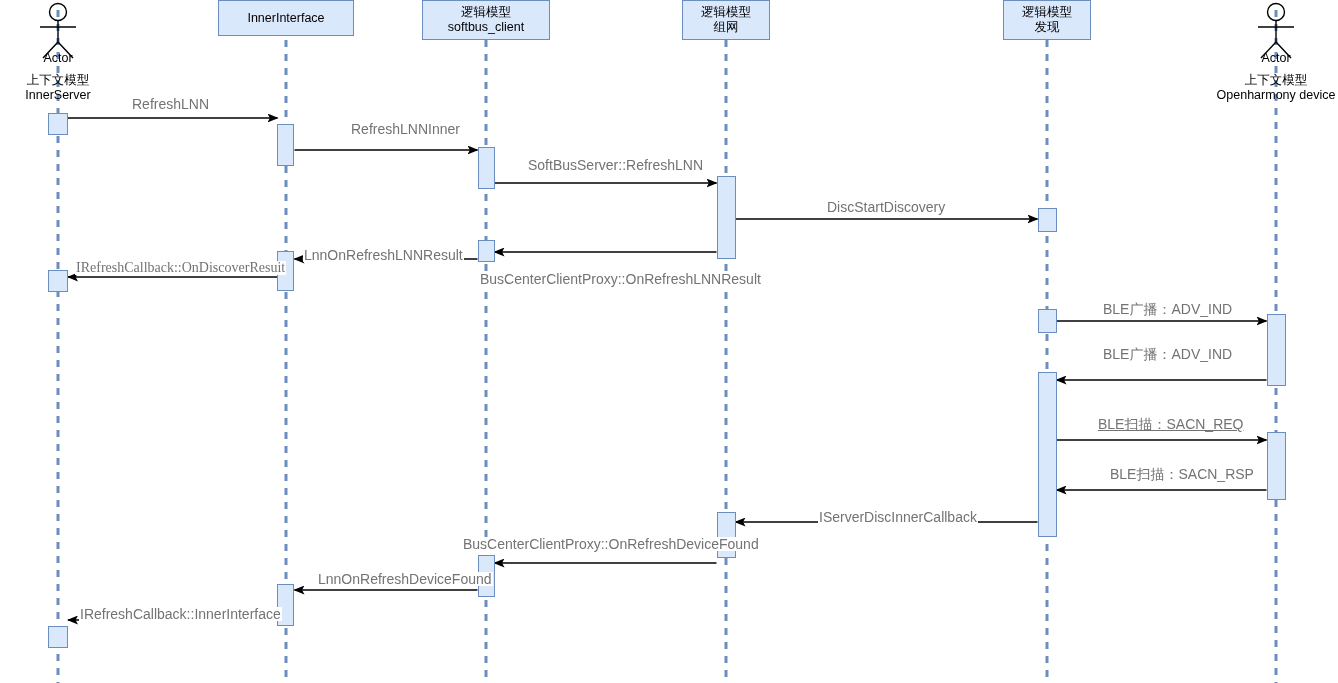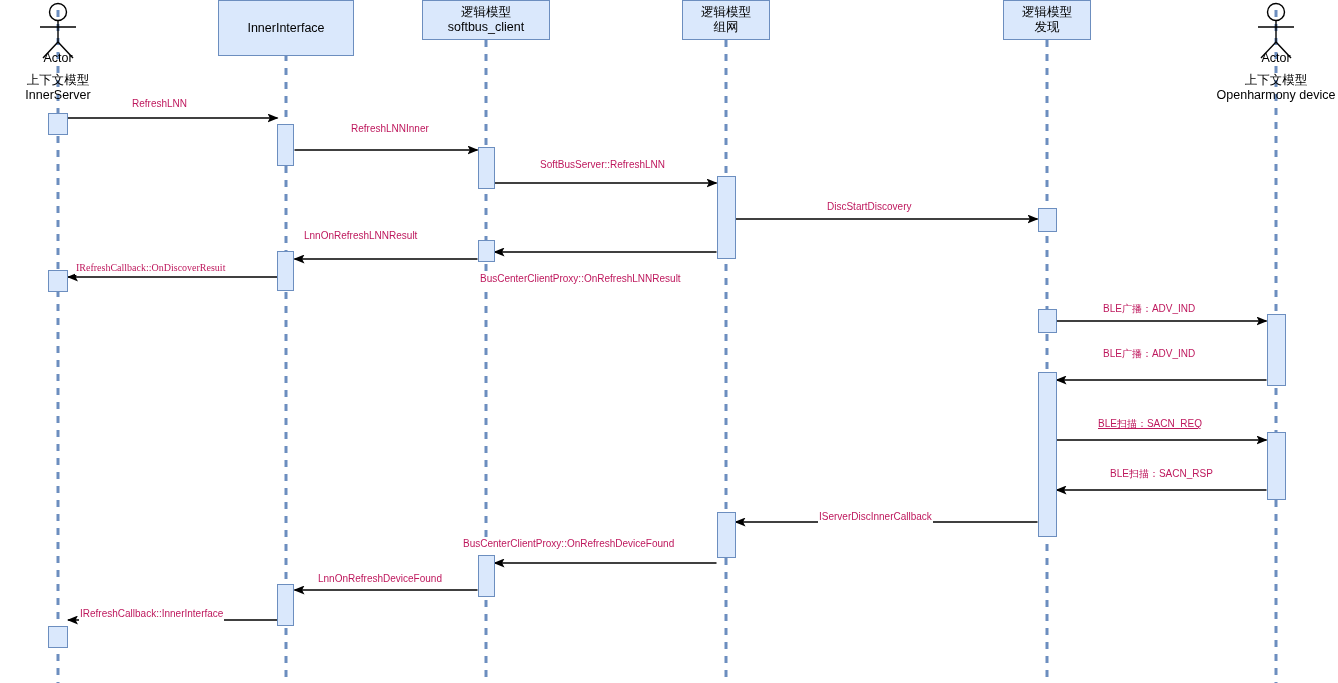--- a/index.html
+++ b/index.html
@@ -43,23 +43,23 @@
   .actor-label {
     position: absolute;
     text-align: center;
     font-size: 12.5px;
     line-height: 15px;
     color: #000000;
     white-space: pre;
   }
   .msg-label {
     position: absolute;
-    font-size: 10px;
+    font-size: 14px;
     line-height: 14px;
-    color: #be185d;
+    color: #737373;
     white-space: pre;
     background: #ffffff;
     padding: 0 1px;
   }
   .activation {
     position: absolute;
     box-sizing: border-box;
     background: #dae8fc;
     border: 1px solid #6c8ebf;
   }
@@ -116,21 +116,21 @@
         <line x1="1266.5" y1="490" x2="1056.5" y2="490" stroke="#000000" stroke-width="1.4" marker-end="url(#arrow-end)"></line>
         <line x1="1037.5" y1="522" x2="735.5" y2="522" stroke="#000000" stroke-width="1.4" marker-end="url(#arrow-end)"></line>
         <line x1="716.5" y1="563" x2="494.5" y2="563" stroke="#000000" stroke-width="1.4" marker-end="url(#arrow-end)"></line>
         <line x1="477.5" y1="590" x2="294.5" y2="590" stroke="#000000" stroke-width="1.4" marker-end="url(#arrow-end)"></line>
         <line x1="277.5" y1="620" x2="68" y2="620" stroke="#000000" stroke-width="1.4" marker-end="url(#arrow-end)"></line>
       </g>
   </svg>
 
   <div id="participants-layer">
       <div class="actor-label" style="left: -52px; top: 51px; width: 220px;"><div>Actor</div><div style="margin-top: 7px;">上下文模型</div><div>InnerServer</div></div>
-      <div class="participant-box" style="left: 217.6px; top: 0px; width: 136.8px; height: 56px; align-items: center;"><div>InnerInterface</div></div>
+      <div class="participant-box" style="left: 217.6px; top: 0px; width: 136.8px; height: 36px; align-items: center;"><div>InnerInterface</div></div>
       <div class="participant-box" style="left: 421.8px; top: 0px; width: 128.4px; height: 40px;"><div>逻辑模型</div><div>softbus_client</div></div>
       <div class="participant-box" style="left: 682px; top: 0px; width: 88px; height: 40px;"><div>逻辑模型</div><div>组网</div></div>
       <div class="participant-box" style="left: 1003px; top: 0px; width: 88px; height: 40px;"><div>逻辑模型</div><div>发现</div></div>
       <div class="actor-label" style="left: 1166px; top: 51px; width: 220px;"><div>Actor</div><div style="margin-top: 7px;">上下文模型</div><div>Openharmony device</div></div>
     </div>
   <div id="activations-layer">
       <div class="activation" style="left: 48px; top: 113px; width: 20px; height: 22px;"></div>
       <div class="activation" style="left: 48px; top: 270px; width: 20px; height: 22px;"></div>
       <div class="activation" style="left: 48px; top: 626px; width: 20px; height: 22px;"></div>
       <div class="activation" style="left: 277px; top: 124px; width: 17px; height: 42px;"></div>
@@ -143,24 +143,24 @@
       <div class="activation" style="left: 717px; top: 512px; width: 19px; height: 46px;"></div>
       <div class="activation" style="left: 1038px; top: 208px; width: 19px; height: 24px;"></div>
       <div class="activation" style="left: 1038px; top: 309px; width: 19px; height: 24px;"></div>
       <div class="activation" style="left: 1038px; top: 372px; width: 19px; height: 165px;"></div>
       <div class="activation" style="left: 1267px; top: 314px; width: 19px; height: 72px;"></div>
       <div class="activation" style="left: 1267px; top: 432px; width: 19px; height: 68px;"></div>
     </div>
   <div id="labels-layer">
       <div class="msg-label" style="left: 131px; top: 97px;">RefreshLNN</div>
       <div class="msg-label" style="left: 306px; top: 122px; margin-left: 44px;">RefreshLNNInner</div>
-      <div class="msg-label" style="left: 527px; top: 158px; margin-left: 12px;">SoftBusServer::RefreshLNN</div>
+      <div class="msg-label" style="left: 527px; top: 158px;">SoftBusServer::RefreshLNN</div>
       <div class="msg-label" style="left: 826px; top: 200px;">DiscStartDiscovery</div>
       <div class="msg-label" style="left: 479px; top: 224px; margin-top: 48px;">BusCenterClientProxy::OnRefreshLNNResult</div>
-      <div class="msg-label" style="left: 303px; top: 229px;">LnnOnRefreshLNNResult</div>
+      <div class="msg-label" style="left: 303px; top: 248px;">LnnOnRefreshLNNResult</div>
       <div class="msg-label" style="left: 75px; top: 261px; font-family: Liberation Serif, serif;">IRefreshCallback::OnDiscoverResuit</div>
       <div class="msg-label" style="left: 1102px; top: 302px;">BLE广播：ADV_IND</div>
       <div class="msg-label" style="left: 1102px; top: 347px;">BLE广播：ADV_IND</div>
       <div class="msg-label" style="left: 1097px; top: 417px; text-decoration: underline;">BLE扫描：SACN_REQ</div>
       <div class="msg-label" style="left: 1097px; top: 467px; margin-left: 12px;">BLE扫描：SACN_RSP</div>
       <div class="msg-label" style="left: 818px; top: 510px;">IServerDiscInnerCallback</div>
       <div class="msg-label" style="left: 462px; top: 537px;">BusCenterClientProxy::OnRefreshDeviceFound</div>
       <div class="msg-label" style="left: 317px; top: 572px;">LnnOnRefreshDeviceFound</div>
       <div class="msg-label" style="left: 79px; top: 607px;">IRefreshCallback::InnerInterface</div>
     </div>

